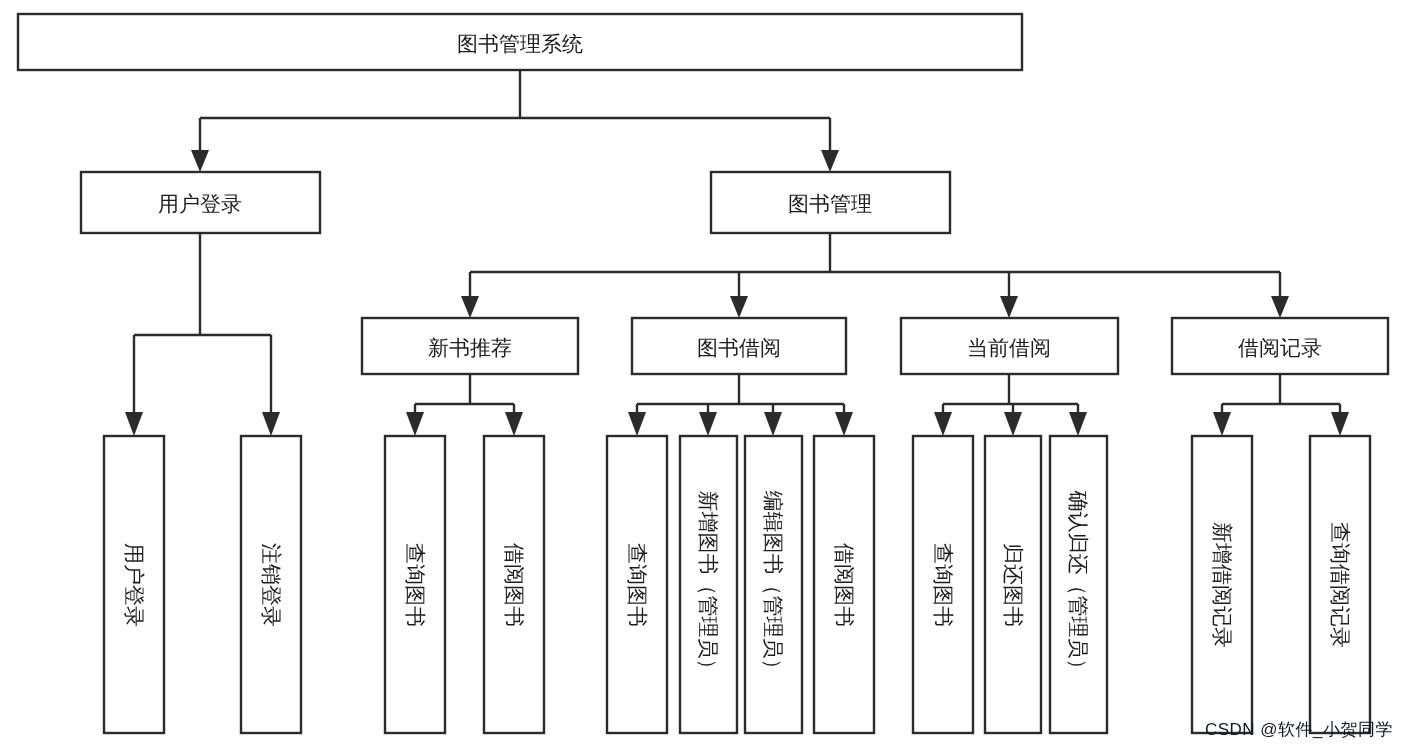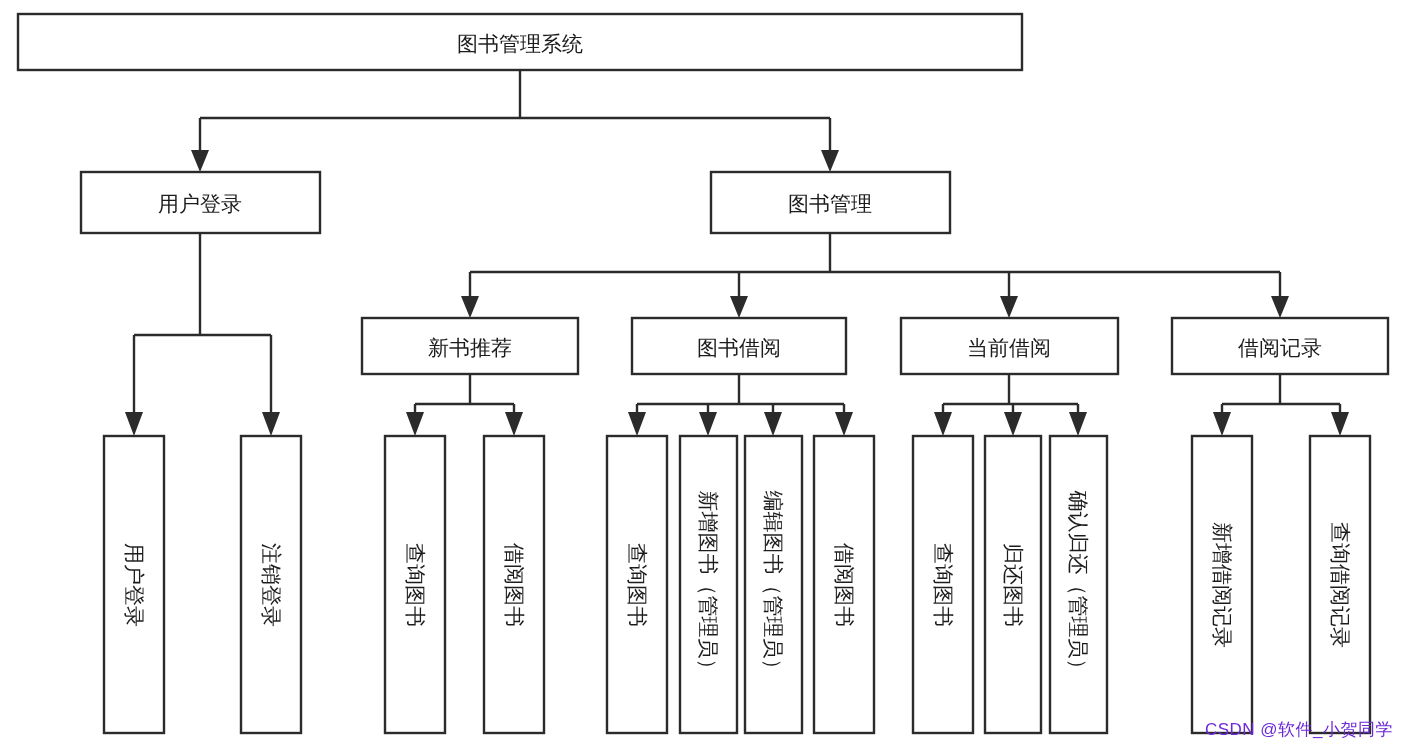--- a/index.html
+++ b/index.html
@@ -54,21 +54,21 @@
     fill: #1c1c1c;
     text-anchor: middle;
     dominant-baseline: central;
   }
   .watermark-text {
     position: absolute;
     right: 12px;
     bottom: 6px;
     font-family: "Liberation Sans", "DejaVu Sans", sans-serif;
     font-size: 17px;
-    color: #6d28d9;
+    color: #0f172a;
     white-space: nowrap;
     letter-spacing: 0.5px;
   }
 </style>
 </head>
 <body>
 
 <div id="diagram-root">
 
   <svg id="diagram-svg" viewBox="0 0 1405 747">

